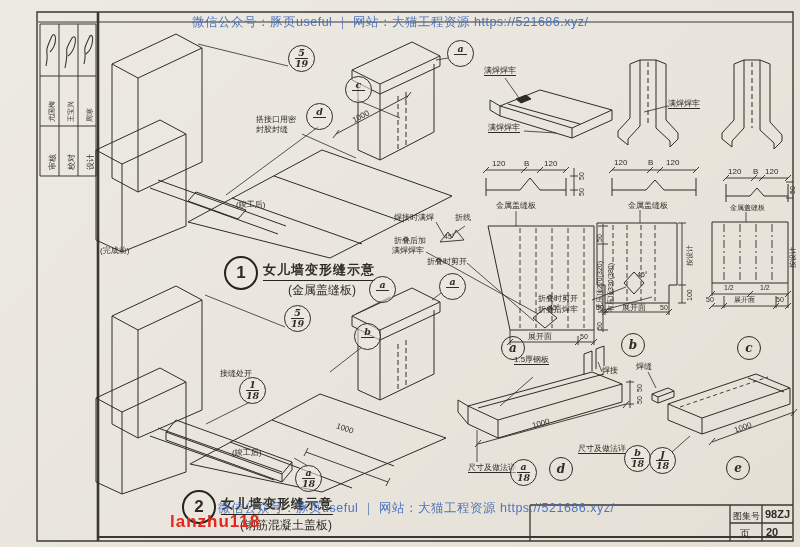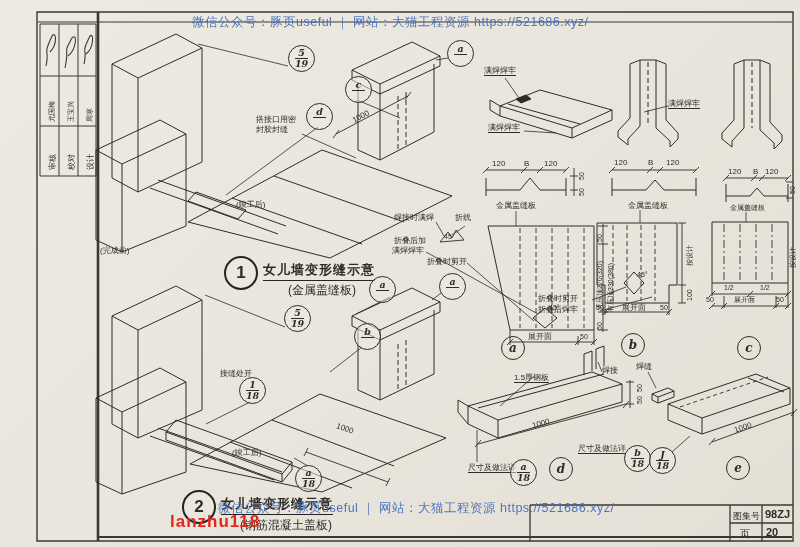--- a/index.html
+++ b/index.html
@@ -268,21 +268,21 @@
   <div class="lbl rot sm" style="left:789px;top:194px;">50</div>
   <div class="lbl sm" style="left:730px;top:204px;">金属盖缝板</div>
   <div class="lbl rot sm" style="left:789px;top:268px;">按设计</div>
   <div class="lbl sm" style="left:724px;top:284px;">1/2</div>
   <div class="lbl sm" style="left:760px;top:284px;">1/2</div>
   <div class="lbl sm" style="left:706px;top:296px;">50</div>
   <div class="lbl sm" style="left:734px;top:296px;">展开面</div>
   <div class="lbl sm" style="left:776px;top:296px;">50</div>
   <div class="tag" style="left:737px;top:336px;">c</div>
 
-  <div class="lbl" style="left:514px;top:373px;border-bottom:1px solid #2e2c28;">1.5厚钢板</div>
+  <div class="lbl" style="left:514px;top:355px;border-bottom:1px solid #2e2c28;">1.5厚钢板</div>
   <div class="lbl" style="left:602px;top:366px;font-family:Liberation Serif, serif;">焊接</div>
   <div class="lbl" style="left:532px;top:419px;transform:rotate(-15deg);">1000</div>
   <div class="lbl rot sm" style="left:636px;top:392px;">50</div>
   <div class="lbl rot sm" style="left:636px;top:404px;">50</div>
   <div class="lbl" style="left:468px;top:463px;border-bottom:1px solid #2e2c28;">尺寸及做法详</div>
   <div class="co" style="left:510px;top:459px;">
     <span class="ct">a</span>
     <span class="cb">18</span>
     </div>
   <div class="tag" style="left:549px;top:457px;">d</div>

